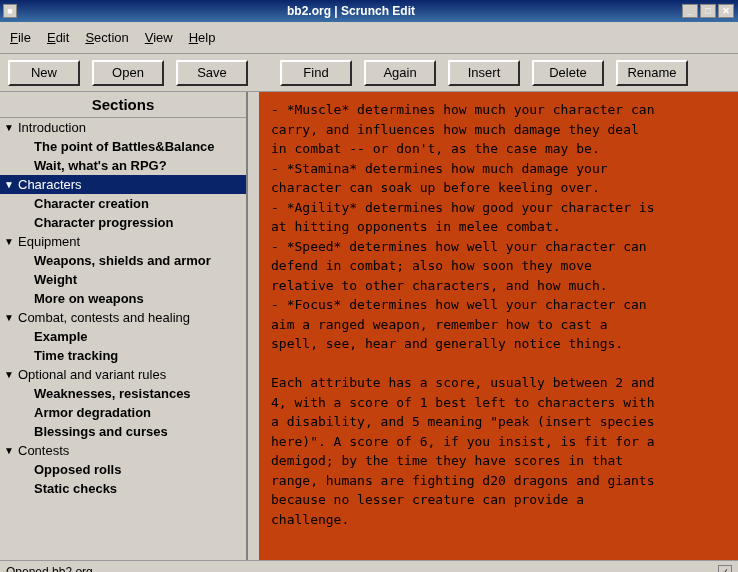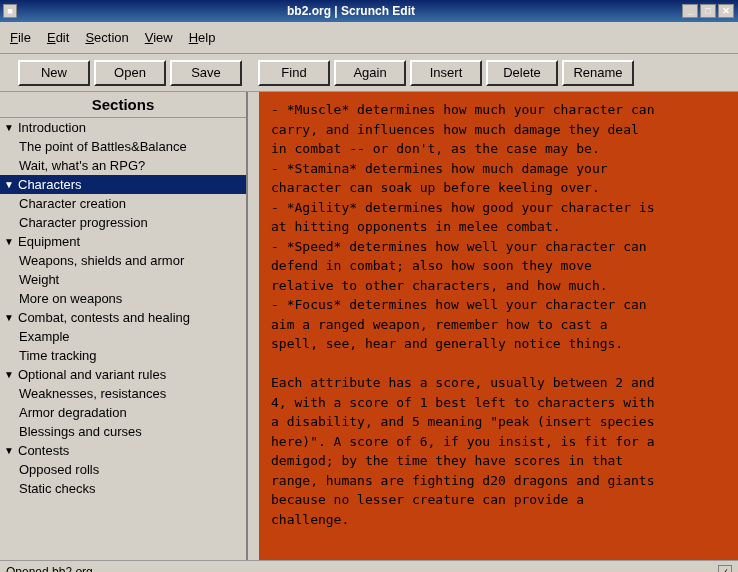--- a/index.html
+++ b/index.html
@@ -65,23 +65,23 @@
     .menu-item {
       padding: 2px 6px;
       cursor: pointer;
       font-size: 13px;
     }
     .menu-item u { text-decoration: underline; }
 
     
     #toolbar {
       background: #d4d0c8;
-      padding: 4px 18px;
-      display: flex;
-      gap: 4px;
+      padding: 4px 8px;
+      display: flex;
+      gap: 12px;
       border-bottom: 1px solid #999;
       height: 38px;
       align-items: center;
     }
     .toolbar-btn {
       min-width: 72px;
       height: 26px;
       background: #d4d0c8;
       border: 2px outset #ffffff;
       border-top-color: #ffffff;
@@ -134,21 +134,21 @@
       padding: 2px 4px;
       cursor: pointer;
       white-space: nowrap;
       font-size: 13px;
       display: flex;
       align-items: center;
     }
     .tree-item.selected { background: #0a246a; color: white; }
 
     .tree-level-0 { padding-left: 4px; }
-    .tree-level-1 { padding-left: 5px; }
+    .tree-level-1 { padding-left: 20px; font-weight: bold; }
 
     .tree-arrow { margin-right: 4px; font-size: 10px; display: inline-block; width: 10px; }
 
     
     #editor-area {
       flex: 1;
       display: flex;
       overflow: hidden;
       position: relative;
     }

